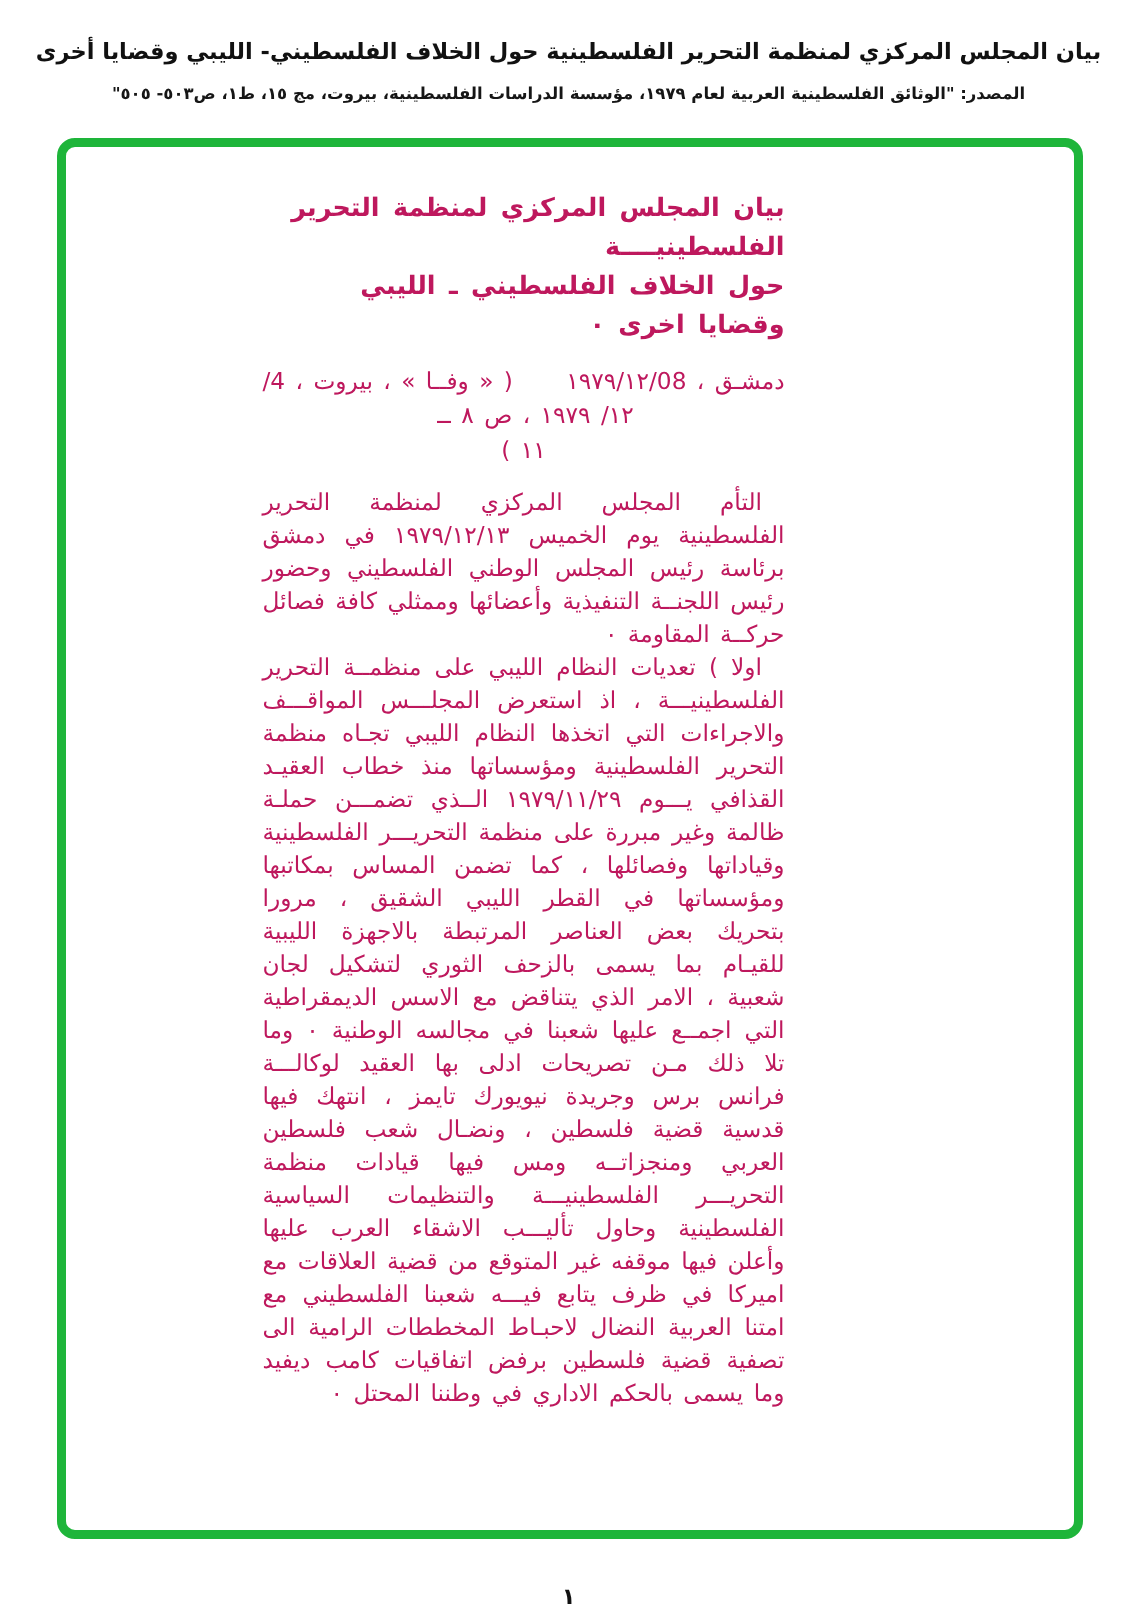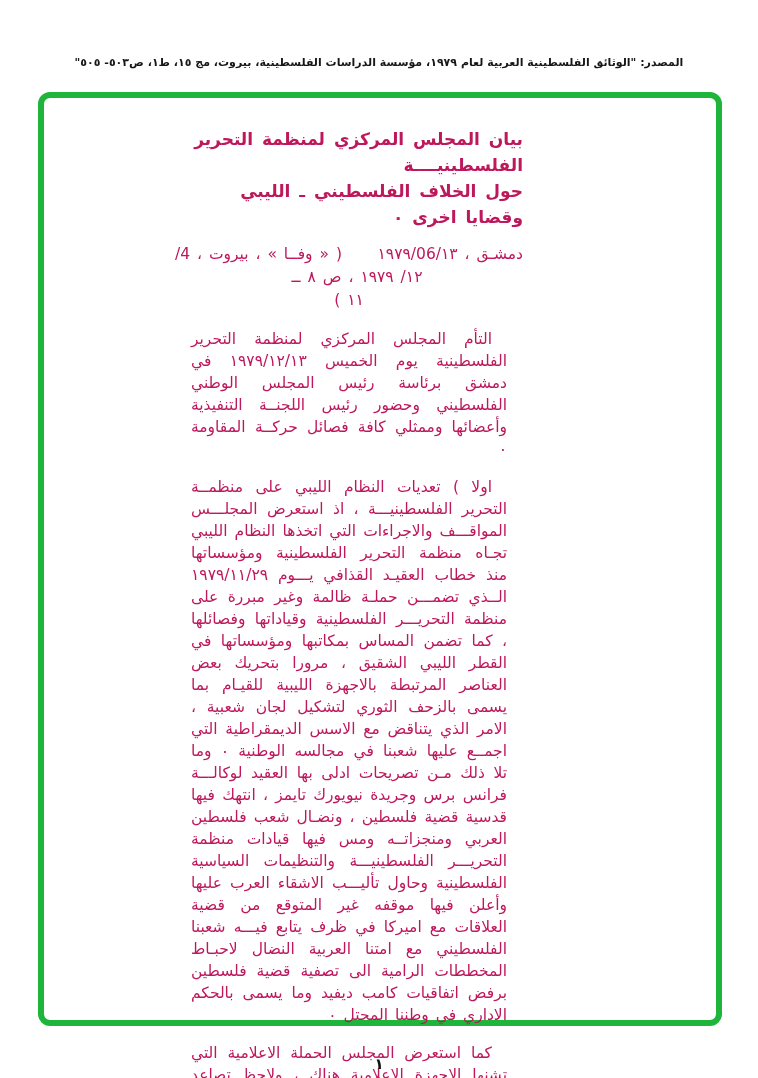--- a/index.html
+++ b/index.html
@@ -79,21 +79,21 @@
   }
   .dateline-row3 {
     text-align: center;
   }
   .ltr-chunk {
     direction: ltr;
     unicode-bidi: embed;
     display: inline-block;
   }
   .doc-body p {
-    margin: 16px;
+    margin: 0;
     font-size: 15.5px;
     line-height: 22px;
     text-align: justify;
     text-indent: 15px;
     word-spacing: 2px;
   }
   
   .page-number {
     position: absolute;
     top: 1055px; left: 0; right: 0;
@@ -101,46 +101,46 @@
     font-weight: 700;
     font-size: 15px;
     color: #111;
   }
 </style>
 </head>
 <body>
 
 <div class="page">
 
+  <div class="hdr-title">بيان المجلس المركزي لمنظمة التحرير الفلسطينية حول الخلاف الفلسطيني- الليبي وقضايا أخرى</div>
 
   <div class="hdr-source">المصدر: "الوثائق الفلسطينية العربية لعام ١٩٧٩،  مؤسسة الدراسات الفلسطينية، بيروت، مج ١٥، ط١، ص٥٠٣- ٥٠٥"</div>
 
   <div class="frame"></div>
 
   <div class="doc">
 
     <div class="doc-title">
       <div>بيان المجلس المركزي لمنظمة التحرير الفلسطينيــــة</div>
       <div>حول الخلاف الفلسطيني ـ الليبي وقضايا اخرى ٠</div>
     </div>
 
     <div class="dateline">
       <div class="dateline-row1">
-        <span>دمشـق ، ١٩٧٩/06/١٣</span>
+        <span>دمشـق ، ١٩٧٩/١٢/08</span>
         <span>( « وفــا » ، بيروت ، 4/</span>
       </div>
       <div class="dateline-row2">١٢/ ١٩٧٩ ، ص ٨ ــ</div>
       <div class="dateline-row3">
         <span class="ltr-chunk">( ١١</span>
       </div>
     </div>
 
     <div class="doc-body">
       <p>التأم المجلس المركزي لمنظمة التحرير الفلسطينية يوم الخميس ١٩٧٩/١٢/١٣ في دمشق برئاسة رئيس المجلس الوطني الفلسطيني وحضور رئيس اللجنــة التنفيذية وأعضائها وممثلي كافة فصائل حركــة المقاومة ٠</p>
       <p>اولا ) تعديات النظام الليبي على منظمــة التحرير الفلسطينيـــة ، اذ استعرض المجلـــس المواقـــف والاجراءات التي اتخذها النظام الليبي تجـاه منظمة التحرير الفلسطينية ومؤسساتها منذ خطاب العقيـد القذافي يـــوم ١٩٧٩/١١/٢٩ الــذي تضمـــن حملـة ظالمة وغير مبررة على منظمة التحريـــر الفلسطينية وقياداتها وفصائلها ، كما تضمن المساس بمكاتبها ومؤسساتها في القطر الليبي الشقيق ، مرورا بتحريك بعض العناصر المرتبطة بالاجهزة الليبية للقيـام بما يسمى بالزحف الثوري لتشكيل لجان شعبية ، الامر الذي يتناقض مع الاسس الديمقراطية التي اجمــع عليها شعبنا في مجالسه الوطنية ٠ وما تلا ذلك مـن تصريحات ادلى بها العقيد لوكالـــة فرانس برس وجريدة نيويورك تايمز ، انتهك فيها قدسية قضية فلسطين ، ونضـال شعب فلسطين العربي ومنجزاتــه ومس فيها قيادات منظمة التحريـــر الفلسطينيـــة والتنظيمات السياسية الفلسطينية وحاول تأليـــب الاشقاء العرب عليها وأعلن فيها موقفه غير المتوقع من قضية العلاقات مع اميركا في ظرف يتابع فيـــه شعبنا الفلسطيني مع امتنا العربية النضال لاحبـاط المخططات الرامية الى تصفية قضية فلسطين برفض اتفاقيات كامب ديفيد وما يسمى بالحكم الاداري في وطننا المحتل ٠</p>
-      <p>كما استعرض المجلس الحملة الاعلامية التي تشنها الاجهزة الاعلامية هناك ، ولاحظ تصاعد هذه الحملة بعد مؤتمر القمة العربي العاشر الذي عقد في تونس</p>
     </div>
 
   </div>
 
   <div class="page-number">١</div>
 
 </div>
 
 </body></html>

